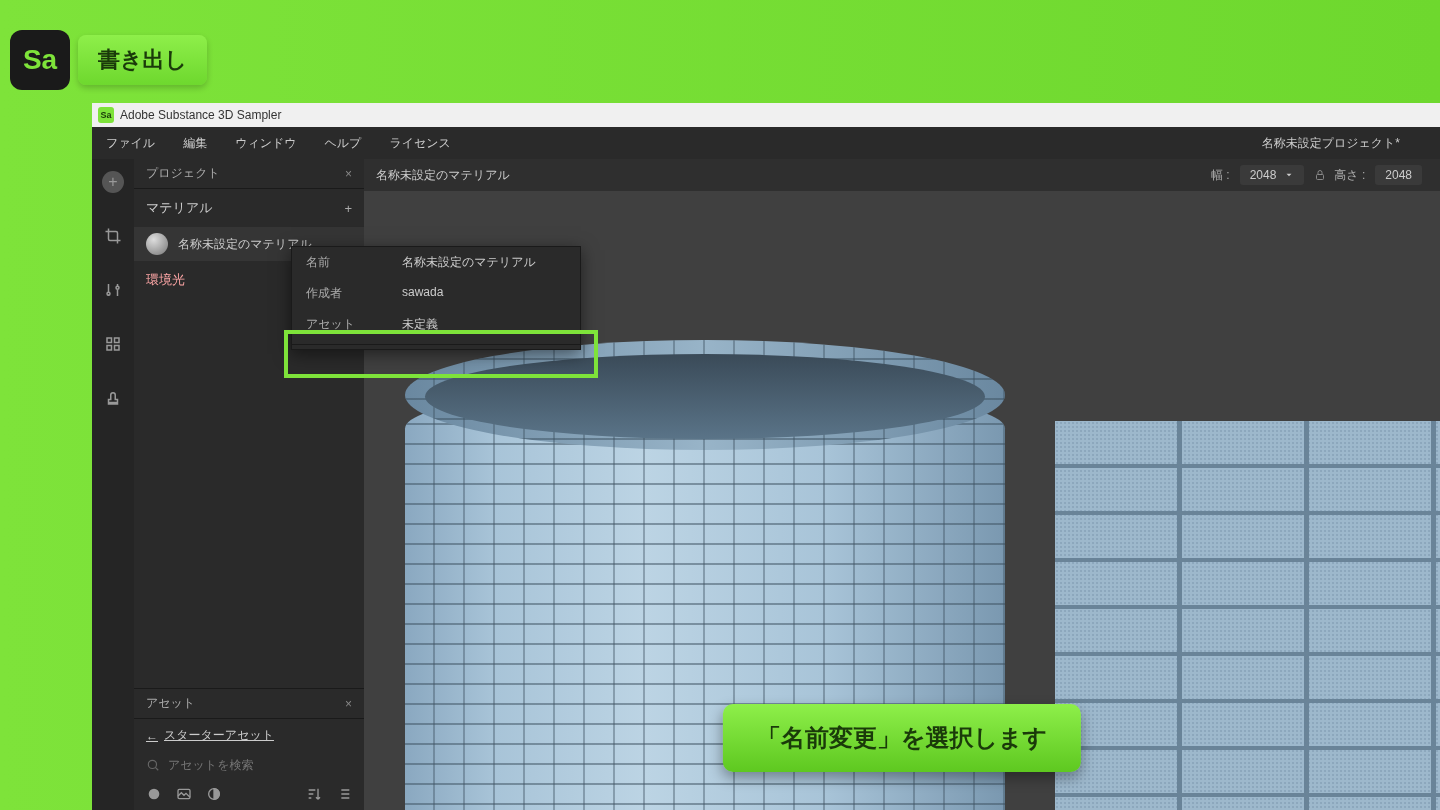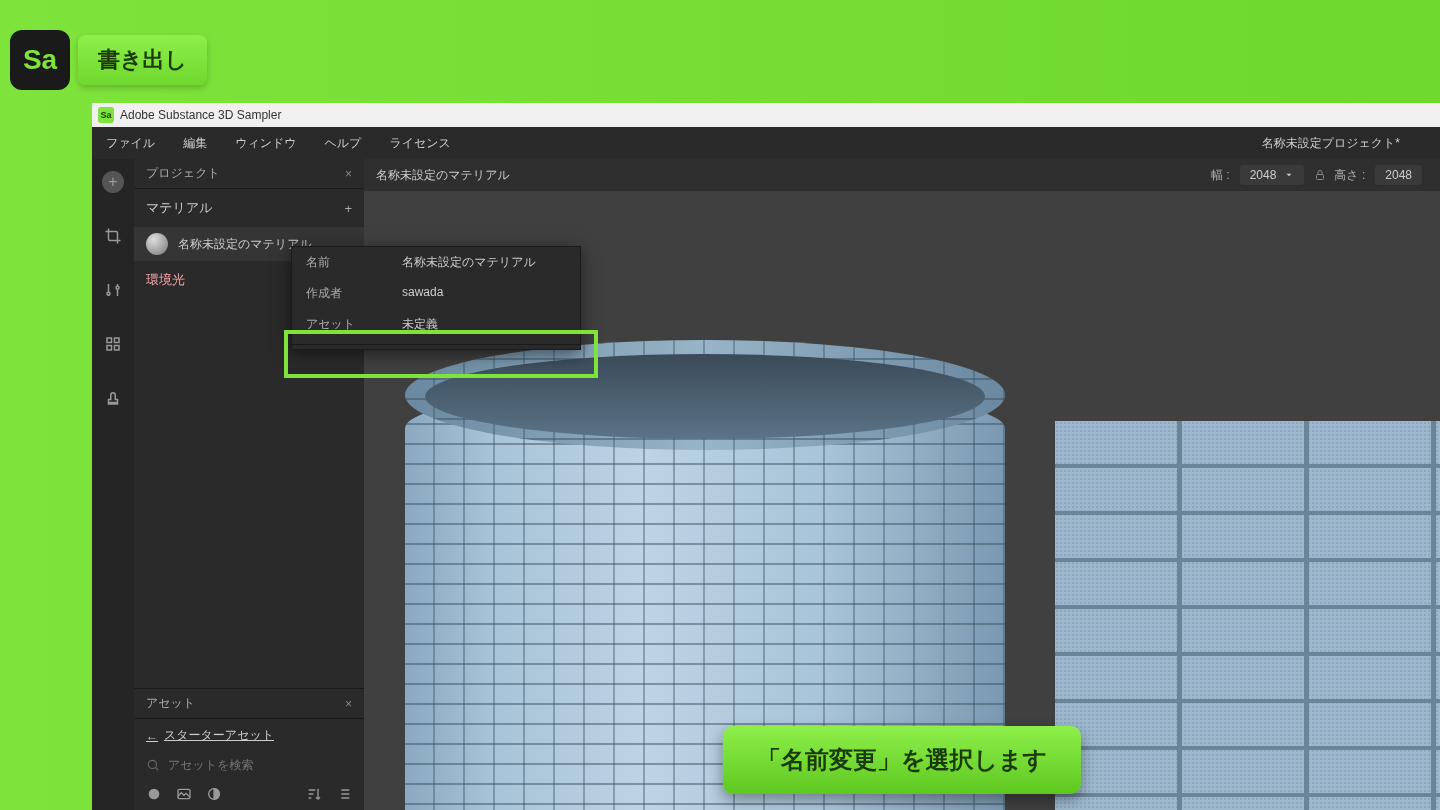--- a/index.html
+++ b/index.html
@@ -73,21 +73,21 @@
 .context-menu { position: absolute; top: 246px; left: 291px; width: 290px; background: #2a2a2a; border: 1px solid #1a1a1a; box-shadow: 0 4px 16px rgba(0,0,0,0.5); z-index: 100; color: #ccc; font-size: 12px; }
 .ctx-row { display: flex; padding: 7px 14px; gap: 24px; }
 .ctx-label { width: 72px; color: #aaa; }
 .ctx-value { color: #ccc; }
 .ctx-divider { height: 1px; background: #1a1a1a; margin: 4px 0; }
 .ctx-action { padding: 9px 14px; cursor: pointer; }
 .ctx-action.highlight { background: #3a3a3a; }
 .highlight-box { position: absolute; top: 330px; left: 284px; width: 314px; height: 48px; border: 4px solid #7EE33A; z-index: 101; pointer-events: none; }
 
 
-.callout { position: absolute; bottom: 16px; left: 50%; transform: translateX(-50%); background: linear-gradient(to bottom, #8EEF4A, #5EC820); padding: 18px 34px; border-radius: 10px; font-size: 24px; font-weight: bold; color: #1a3a0a; box-shadow: 0 6px 14px rgba(0,0,0,0.35); z-index: 50; white-space: nowrap; }
+.callout { position: absolute; bottom: 38px; left: 50%; transform: translateX(-50%); background: linear-gradient(to bottom, #8EEF4A, #5EC820); padding: 18px 34px; border-radius: 10px; font-size: 24px; font-weight: bold; color: #1a3a0a; box-shadow: 0 6px 14px rgba(0,0,0,0.35); z-index: 50; white-space: nowrap; }
 
 .close-x { cursor: pointer; color: #888; }
 svg { display: block; }
 </style>
 </head>
 <body>
 
 <div class="top-header">
   <div class="logo-badge">
     <div class="sa-icon">Sa</div>

